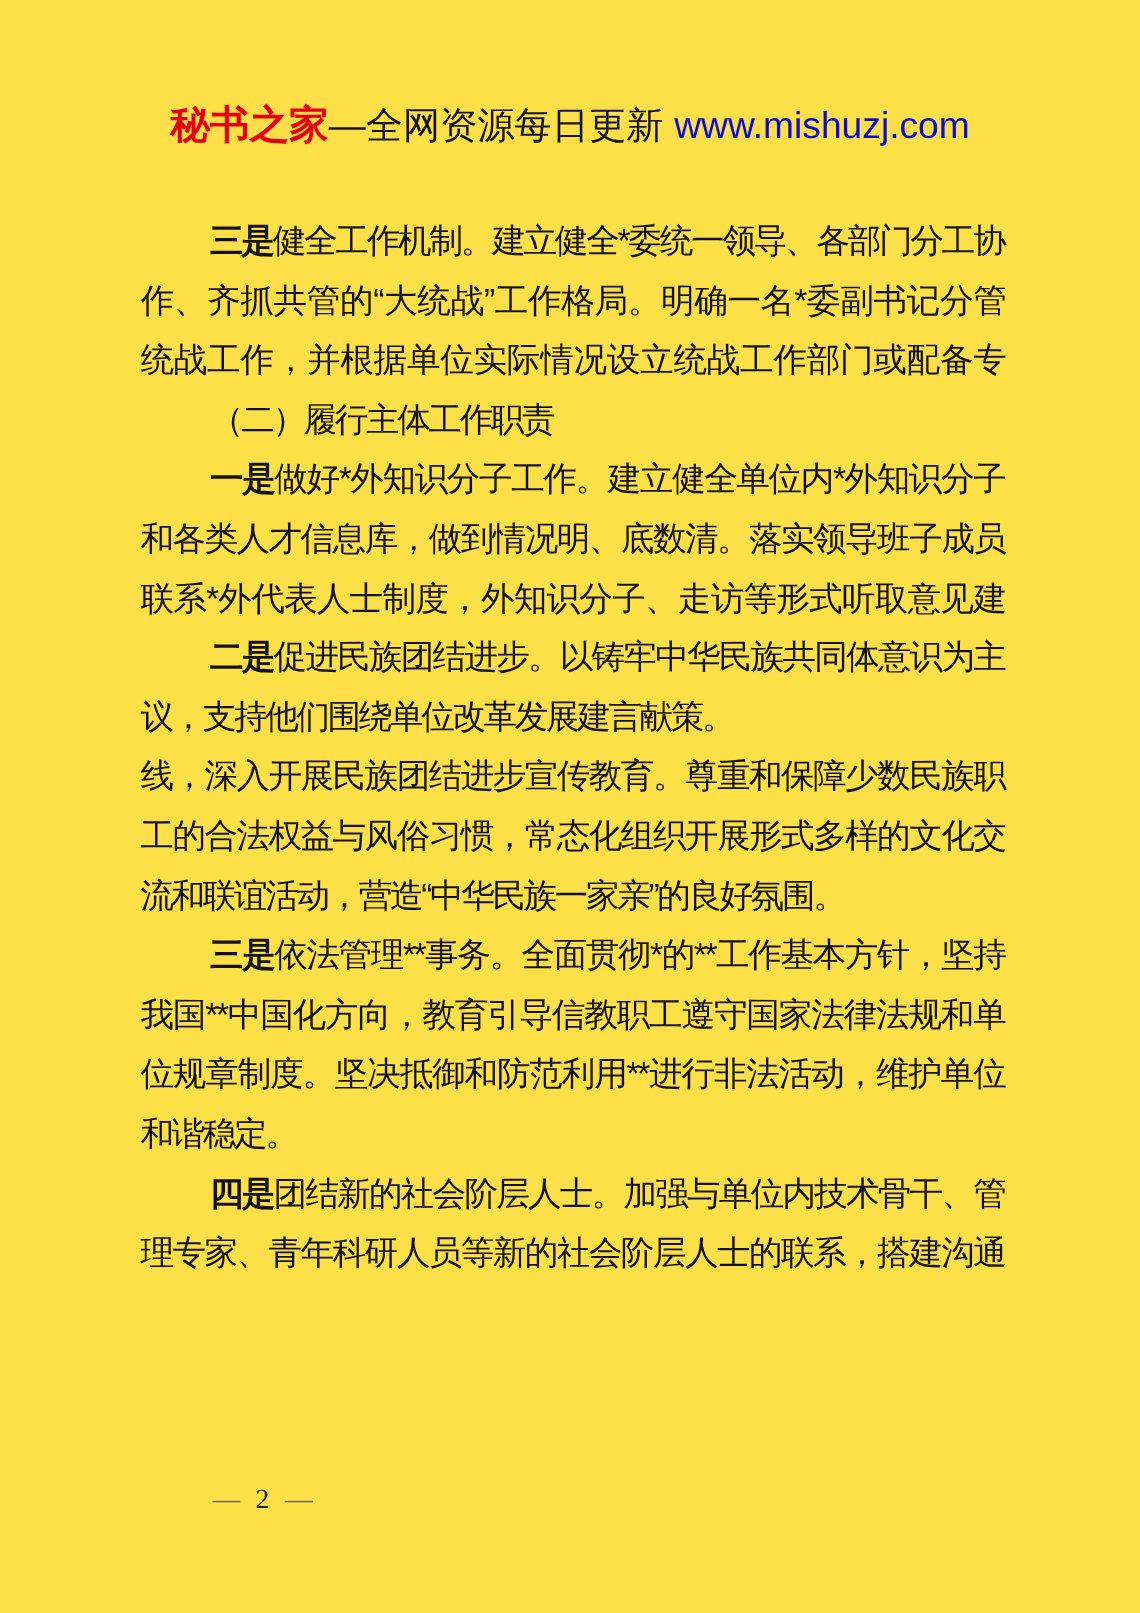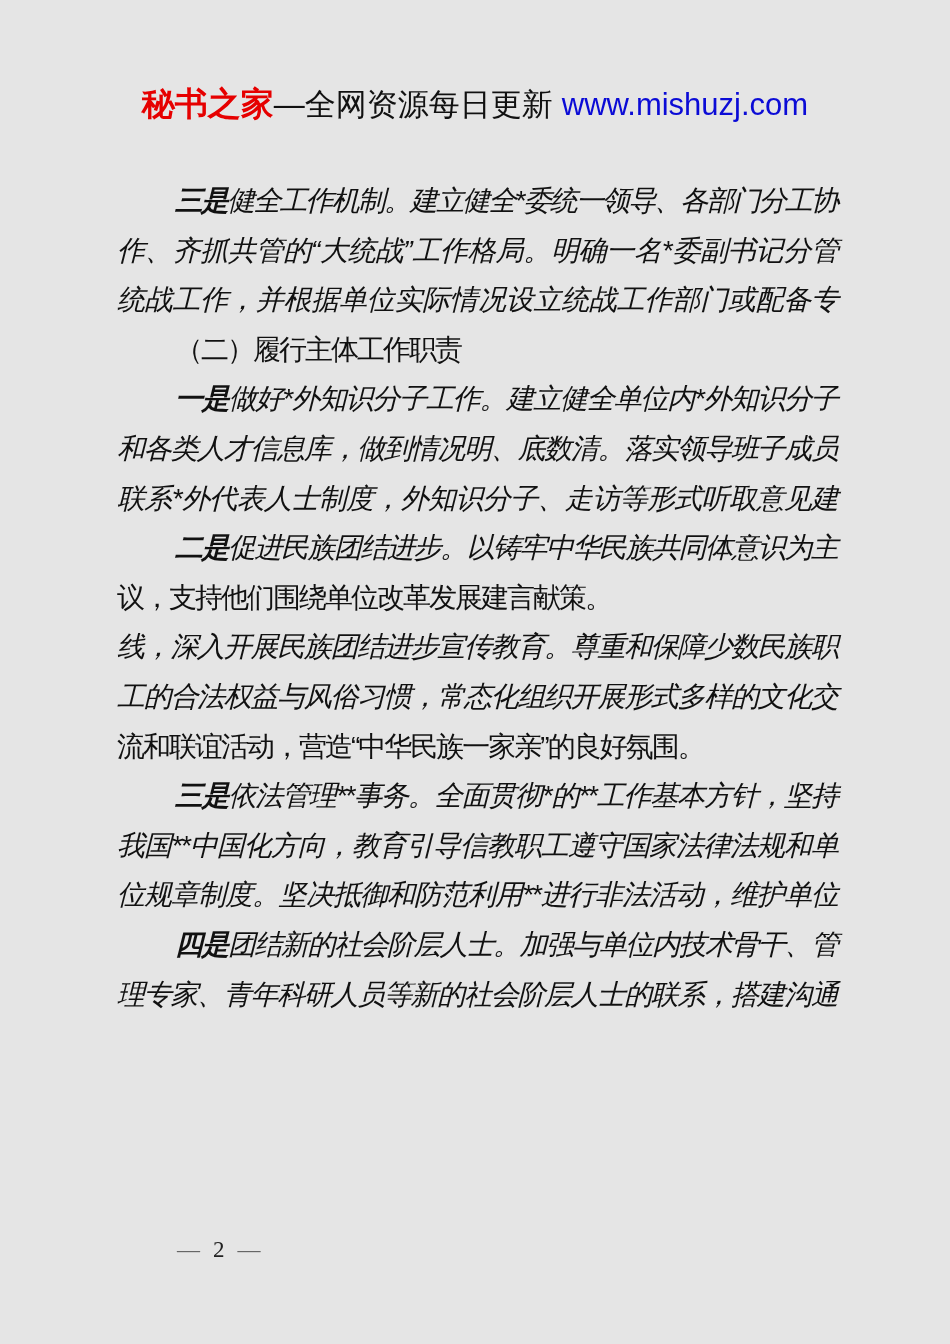--- a/index.html
+++ b/index.html
@@ -1,19 +1,19 @@
 <!DOCTYPE html>
 <html><head>
 <meta charset="utf-8">
 <style>
   html,body{margin:0;padding:0;background:#fff;}
   .page{
     position:relative;
     width:950px;height:1344px;
-    background:#e5e5e5;
+    background:#fde047;
     overflow:hidden;
     font-family:"Liberation Sans", sans-serif;
   }
   .doc-header{
     position:absolute;
     top:84px;left:0;width:950px;
     text-align:center;
     line-height:40px;
     white-space:nowrap;
   }
@@ -42,21 +42,20 @@
     font-size:28px;
     letter-spacing:-2px;
     color:var(--text-color,#111111);
     white-space:nowrap;
   }
   .line.indent{ text-indent:58px; }
   .line.just{
     white-space:normal;
     text-align:justify;
     text-align-last:justify;
-    font-style:italic;
   }
   .lead{ font-weight:700; }
   .doc-footer{
     position:absolute;
     top:1236px;left:177px;
     font-family:"Liberation Serif", serif;
     font-size:23px;
     line-height:28px;
     color:var(--footer-dash-color,#666666);
     white-space:nowrap;
@@ -84,20 +83,21 @@
       <div class="line just">和各类人才信息库，做到情况明、底数清。落实领导班子成员</div>
       <div class="line just">联系*外代表人士制度，外知识分子、走访等形式听取意见建</div>
       <div class="line indent just"><span class="lead">二是</span>促进民族团结进步。以铸牢中华民族共同体意识为主</div>
       <div class="line">议，支持他们围绕单位改革发展建言献策。</div>
       <div class="line just">线，深入开展民族团结进步宣传教育。尊重和保障少数民族职</div>
       <div class="line just">工的合法权益与风俗习惯，常态化组织开展形式多样的文化交</div>
       <div class="line">流和联谊活动，营造“中华民族一家亲”的良好氛围。</div>
       <div class="line indent just"><span class="lead">三是</span>依法管理**事务。全面贯彻*的**工作基本方针，坚持</div>
       <div class="line just">我国**中国化方向，教育引导信教职工遵守国家法律法规和单</div>
       <div class="line just">位规章制度。坚决抵御和防范利用**进行非法活动，维护单位</div>
+      <div class="line">和谐稳定。</div>
       <div class="line indent just"><span class="lead">四是</span>团结新的社会阶层人士。加强与单位内技术骨干、管</div>
       <div class="line just">理专家、青年科研人员等新的社会阶层人士的联系，搭建沟通</div>
     </div>
 
   <div class="doc-footer">
     <span>—</span><span class="page-num">2</span><span>—</span>
   </div>
 
 </div>
 

